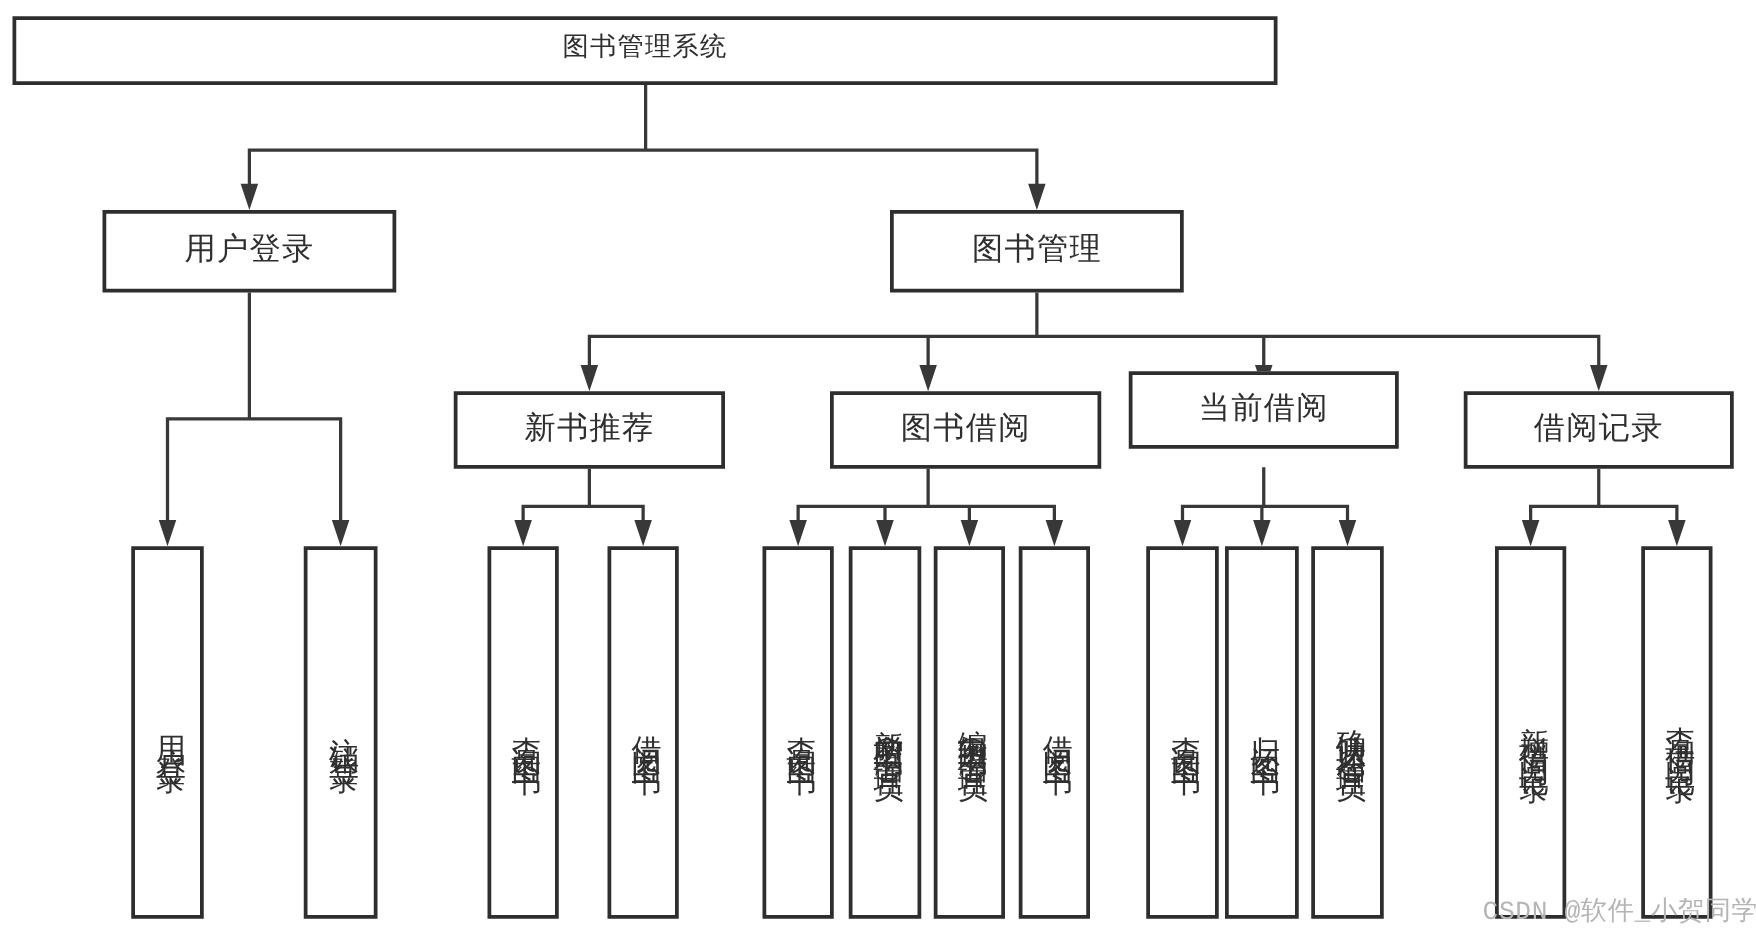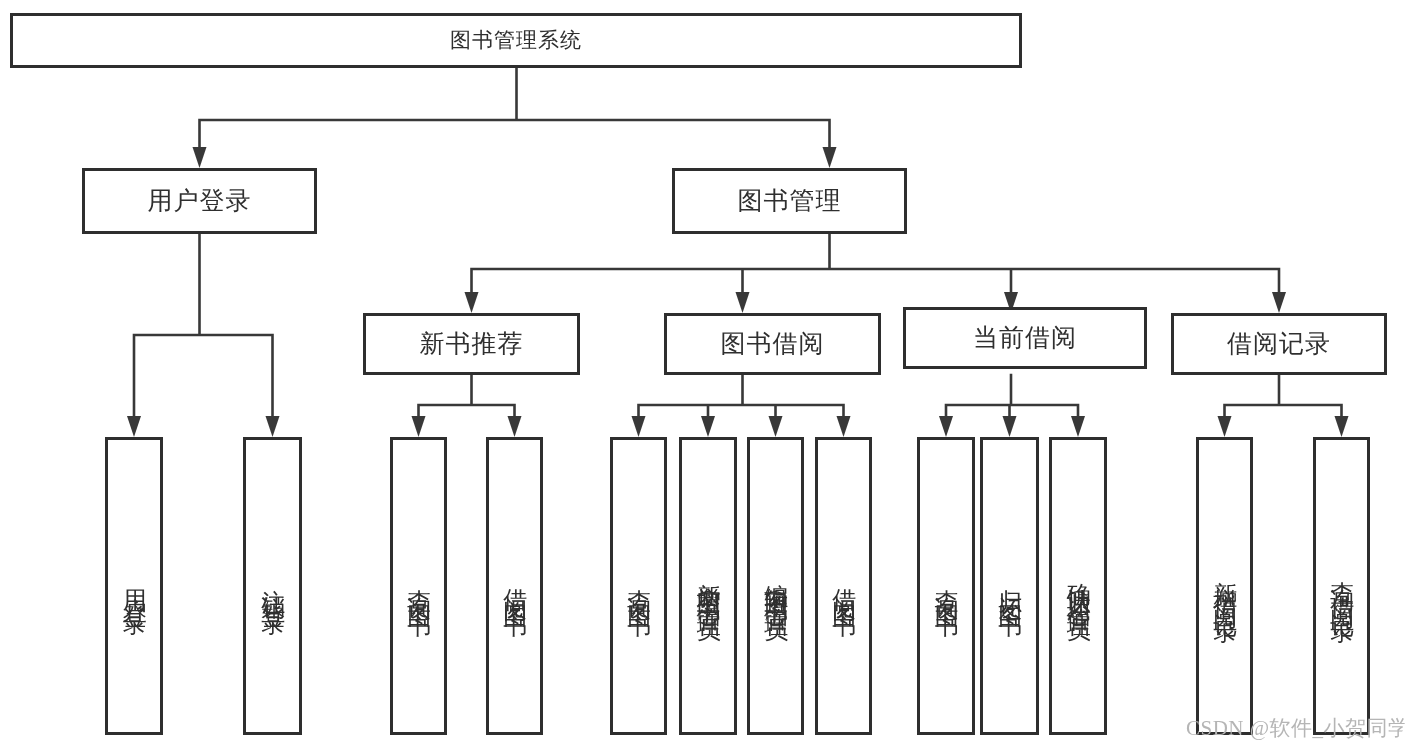--- a/index.html
+++ b/index.html
@@ -1,40 +1,40 @@
 <!DOCTYPE html>
 <html><head>
 <meta charset="utf-8">
 <style>
   html,body{margin:0;padding:0;background:#ffffff;}
   .canvas{
     position:relative;width:1405px;height:747px;background:#ffffff;
-    font-family:Liberation Serif, serif;overflow:hidden;border-radius:27px;
+    font-family:Liberation Mono, monospace;overflow:hidden;border-radius:27px;
   }
   .wires{position:absolute;left:0;top:0;width:1405px;height:747px;}
   .node{
     position:absolute;box-sizing:border-box;background:#ffffff;
     border:3px solid #2e2e2e;color:#2f2f2f;
     display:flex;align-items:center;justify-content:center;
     text-align:center;line-height:1.15;
   }
   .h-root{font-size:21px;letter-spacing:1px;}
   .h-lvl{font-size:25px;letter-spacing:1px;}
   .leaf{
     writing-mode:vertical-rl;text-orientation:mixed;
     font-size:24px;letter-spacing:8px;
   }
   .leaf-long{letter-spacing:5px;}
   
   #n-root{left:10px;top:13px;width:1012px;height:55px;}
   #n-user-login{left:82px;top:168px;width:235px;height:66px;}
-  #n-book-mgmt{left:672px;top:168px;width:235px;height:66px;}
+  #n-book-mgmt{left:712px;top:168px;width:235px;height:66px;}
   #n-new-rec{left:363px;top:313px;width:217px;height:62px;}
   #n-book-borrow{left:664px;top:313px;width:217px;height:62px;}
-  #n-current{left:903px;top:307px;width:244px;height:62px;}
+  #n-current{left:903px;top:297px;width:216px;height:62px;}
   #n-records{left:1171px;top:313px;width:216px;height:62px;}
   #l-login{left:105px;top:437px;width:58px;height:298px;}
   #l-logout{left:243px;top:437px;width:59px;height:298px;}
   #l-q1{left:390px;top:437px;width:57px;height:298px;}
   #l-b1{left:486px;top:437px;width:57px;height:298px;}
   #l-q2{left:610px;top:437px;width:57px;height:298px;}
   #l-add{left:679px;top:437px;width:58px;height:298px;}
   #l-edit{left:747px;top:437px;width:57px;height:298px;}
   #l-b2{left:815px;top:437px;width:57px;height:298px;}
   #l-q3{left:917px;top:437px;width:58px;height:298px;}

